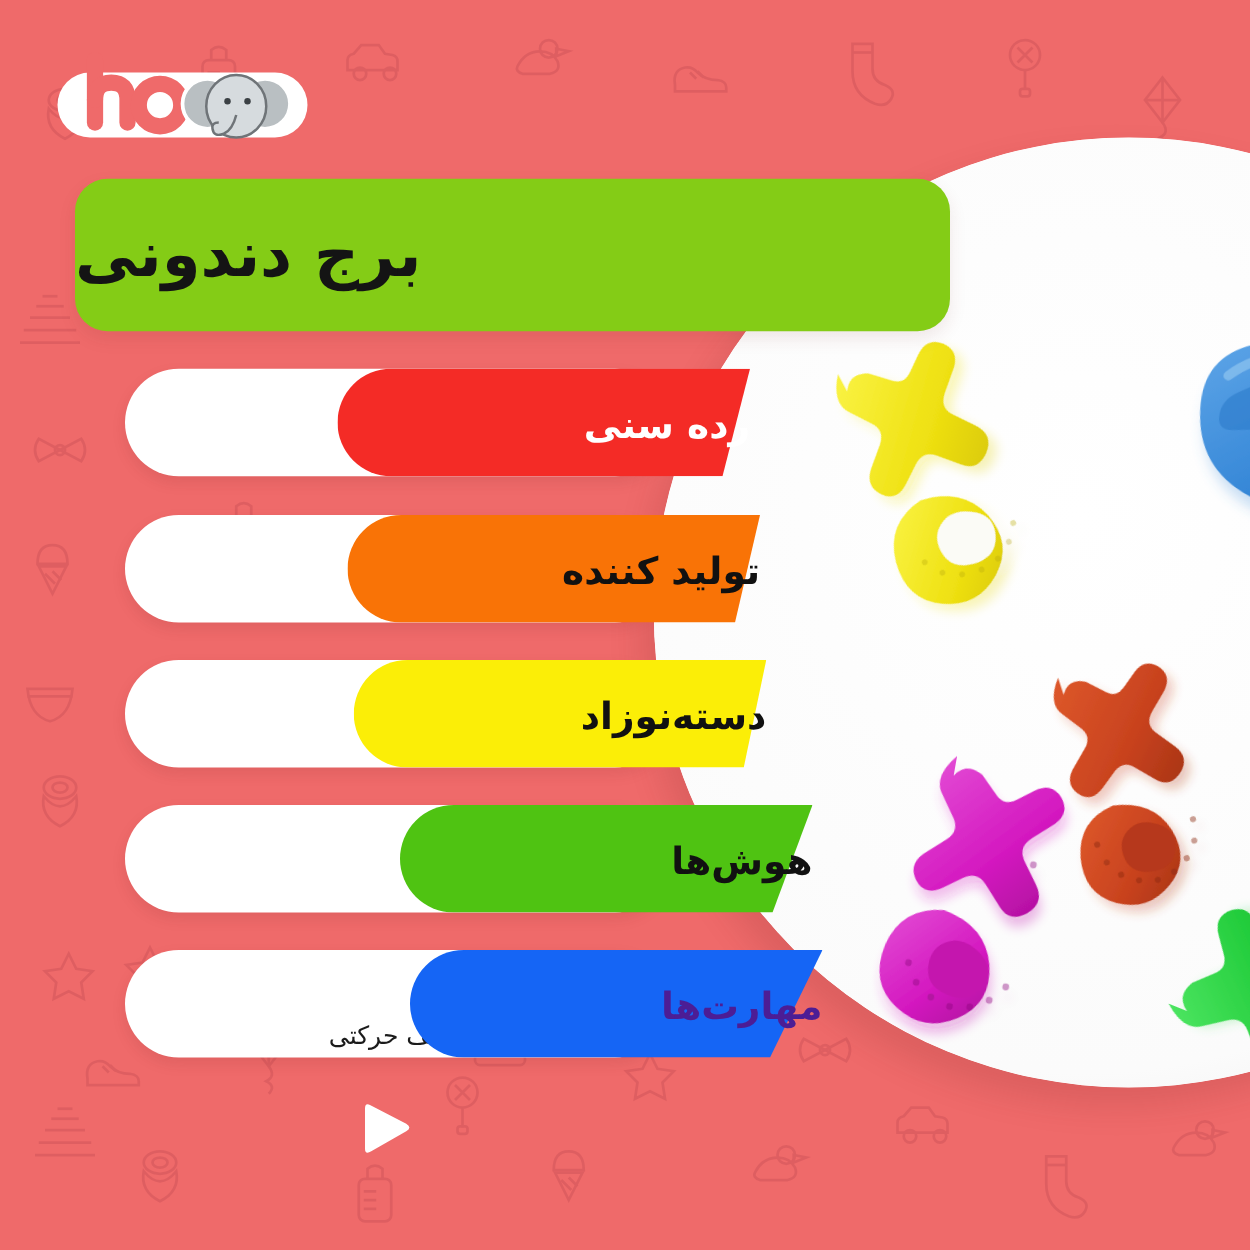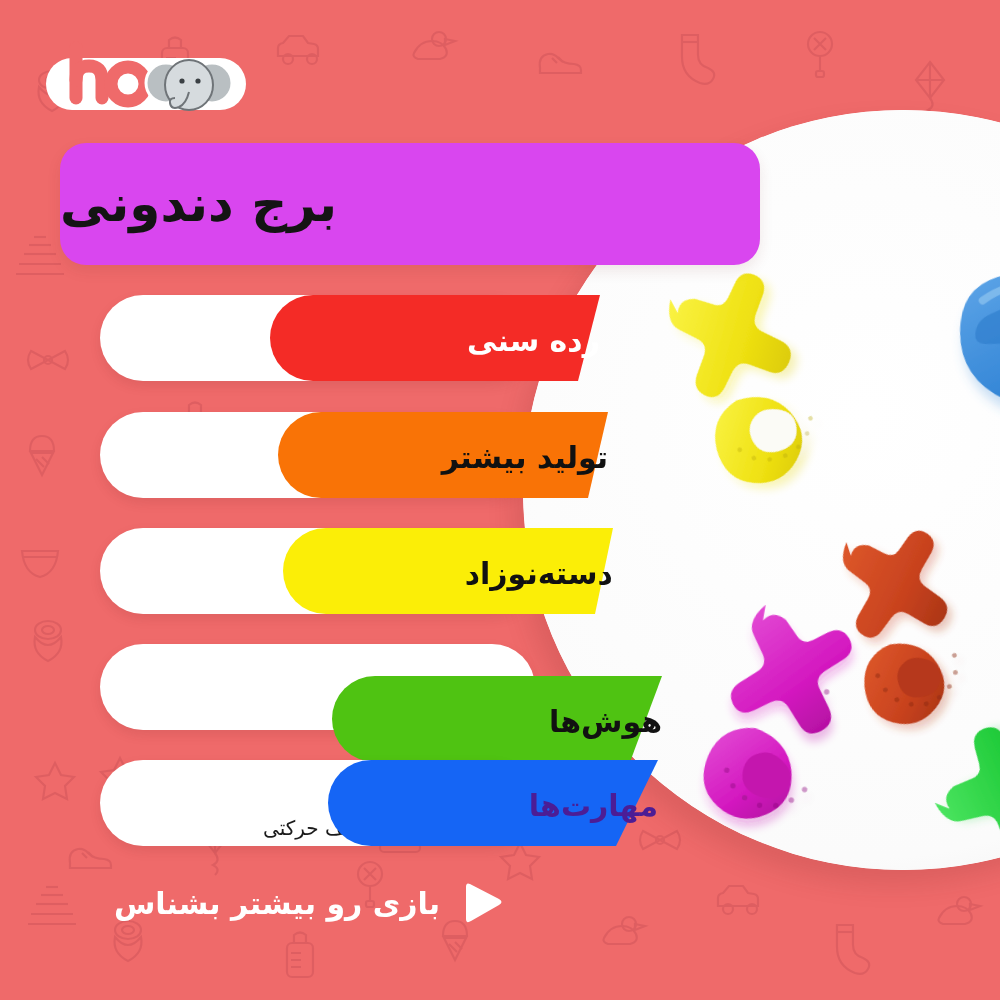--- a/index.html
+++ b/index.html
@@ -44,21 +44,21 @@
     z-index:3;
     overflow:hidden;
   }
   #circle svg { position:absolute; left:0; top:0; }
 
   
   #title-bar {
     position:absolute;
     left:60px; top:143px;
     width:700px; height:122px;
-    background:#d946ef;
+    background:#84cc16;
     border-radius:26px;
     z-index:4;
     box-shadow: 0 6px 14px rgba(120,40,40,.10);
   }
   #title-text {
     position:absolute;
     left:0; top:0; right:180px; bottom:0;
     display:flex; align-items:center; justify-content:flex-end;
     padding-right:110px;
     font-size:50px; font-weight:bold; color:#141414;
@@ -500,41 +500,41 @@
   </div>
 
   <div class="row" id="row-1" style="top:412px;">
     <div class="white-box">
       <div class="value">سنجاقک</div>
     </div>
     <div class="flag orange" style="left:178px;">
       <svg class="shape" viewBox="0 0 330 86" preserveAspectRatio="none">
         <path d="M43 0 H330 L310 86 H43 A43 43 0 0 1 43 0 Z" fill="#F97306"></path>
       </svg>
-      <div class="lbl">تولید بیشتر</div>
+      <div class="lbl">تولید کننده</div>
     </div>
   </div>
 
   <div class="row" id="row-2" style="top:528px;">
     <div class="white-box">
       <div class="value">پازل و ساختنی</div>
     </div>
     <div class="flag yellow" style="left:183px;">
       <svg class="shape" viewBox="0 0 330 86" preserveAspectRatio="none">
         <path d="M43 0 H330 L312 86 H43 A43 43 0 0 1 43 0 Z" fill="#FBEE07"></path>
       </svg>
       <div class="lbl">دسته‌نوزاد</div>
     </div>
   </div>
 
   <div class="row" id="row-3" style="top:644px;">
     <div class="white-box">
       <div class="value">تصویری-فضایی</div>
     </div>
-    <div class="flag green" style="left:232px;margin-top:32px;">
+    <div class="flag green" style="left:220px;">
       <svg class="shape" viewBox="0 0 330 86" preserveAspectRatio="none">
         <path d="M43 0 H330 L298 86 H43 A43 43 0 0 1 43 0 Z" fill="#4FC312"></path>
       </svg>
       <div class="lbl">هوش‌ها</div>
     </div>
   </div>
 
   <div class="row multi" id="row-4" style="top:760px;">
     <div class="white-box" style="align-items:center;">
       <div class="value">شناخت رنگ‌ها
@@ -546,16 +546,15 @@
         <path d="M43 0 H330 L288 86 H43 A43 43 0 0 1 43 0 Z" fill="#1565F5"></path>
       </svg>
       <div class="lbl">مهارت‌ها</div>
     </div>
   </div>
 
   <div id="cta">
     <svg id="cta-arrow" viewBox="0 0 44 46">
       <path d="M8 4 q-4 -2 -4 3 v32 q0 5 5 2 l28 -16 q5 -3 0 -6 z" fill="#FFFFFF"></path>
     </svg>
-    <div id="cta-text">بازی رو بیشتر بشناس</div>
   </div>
 
 </div>
 
 </body></html>

